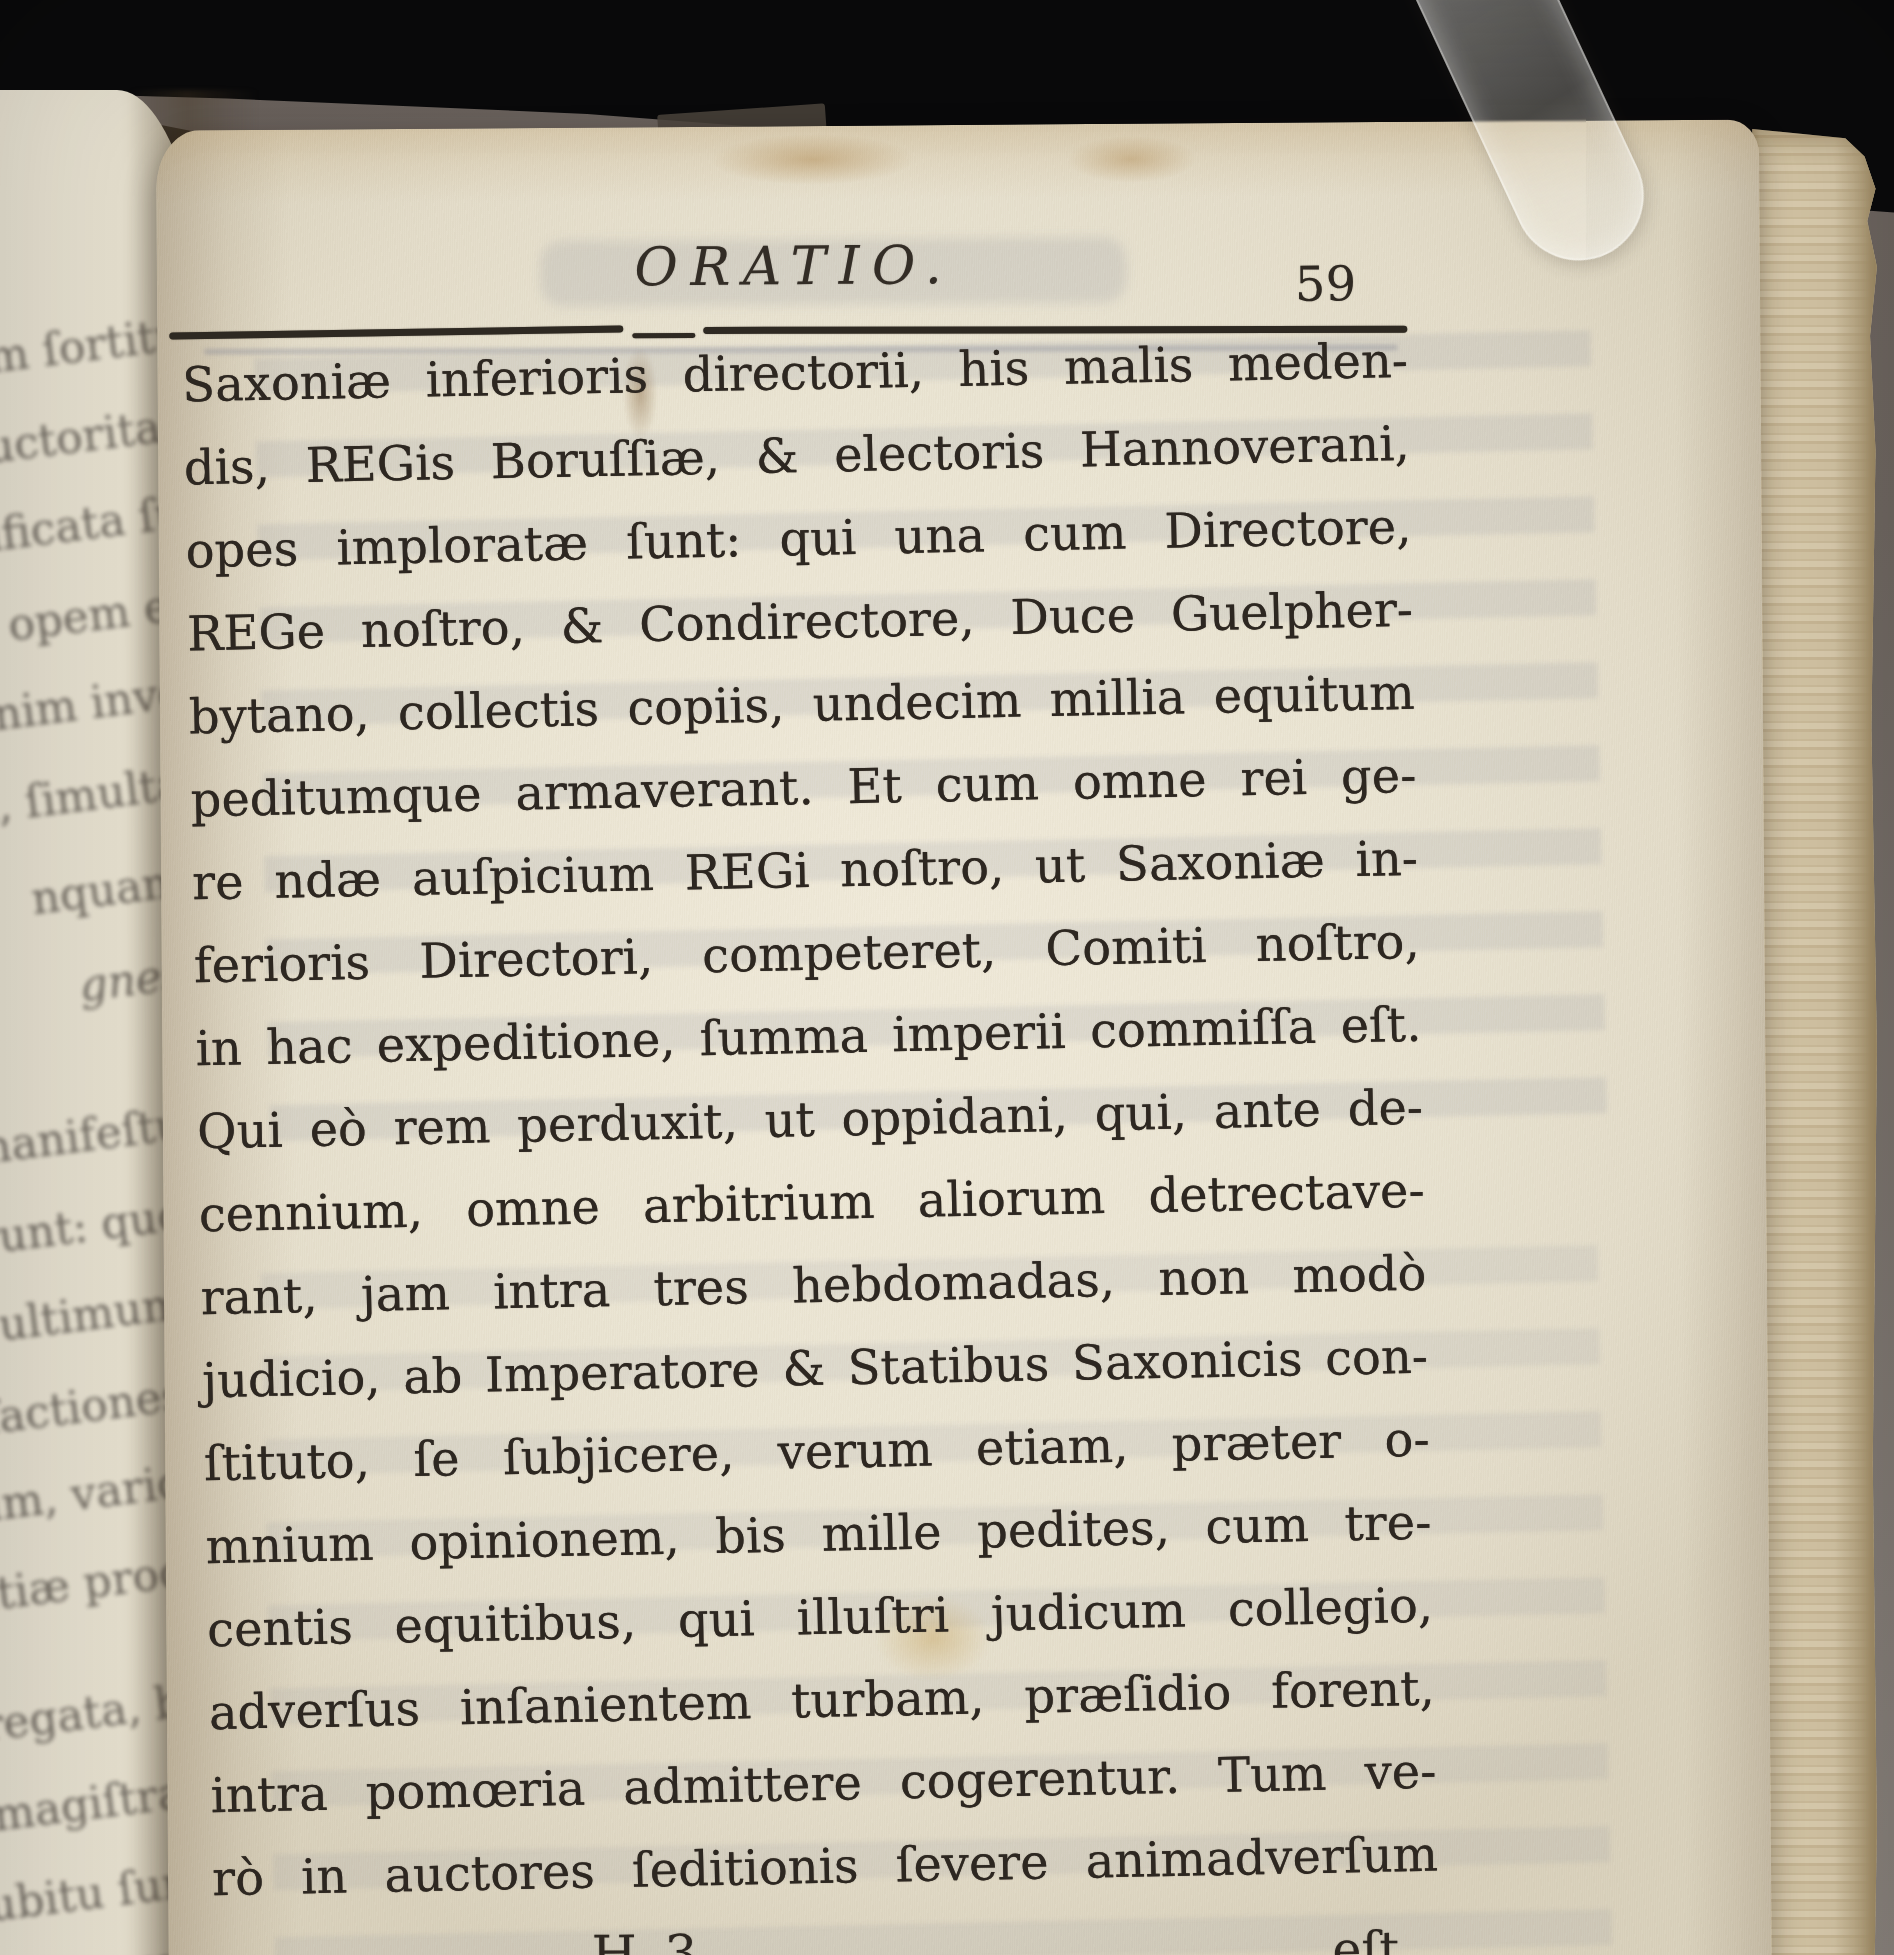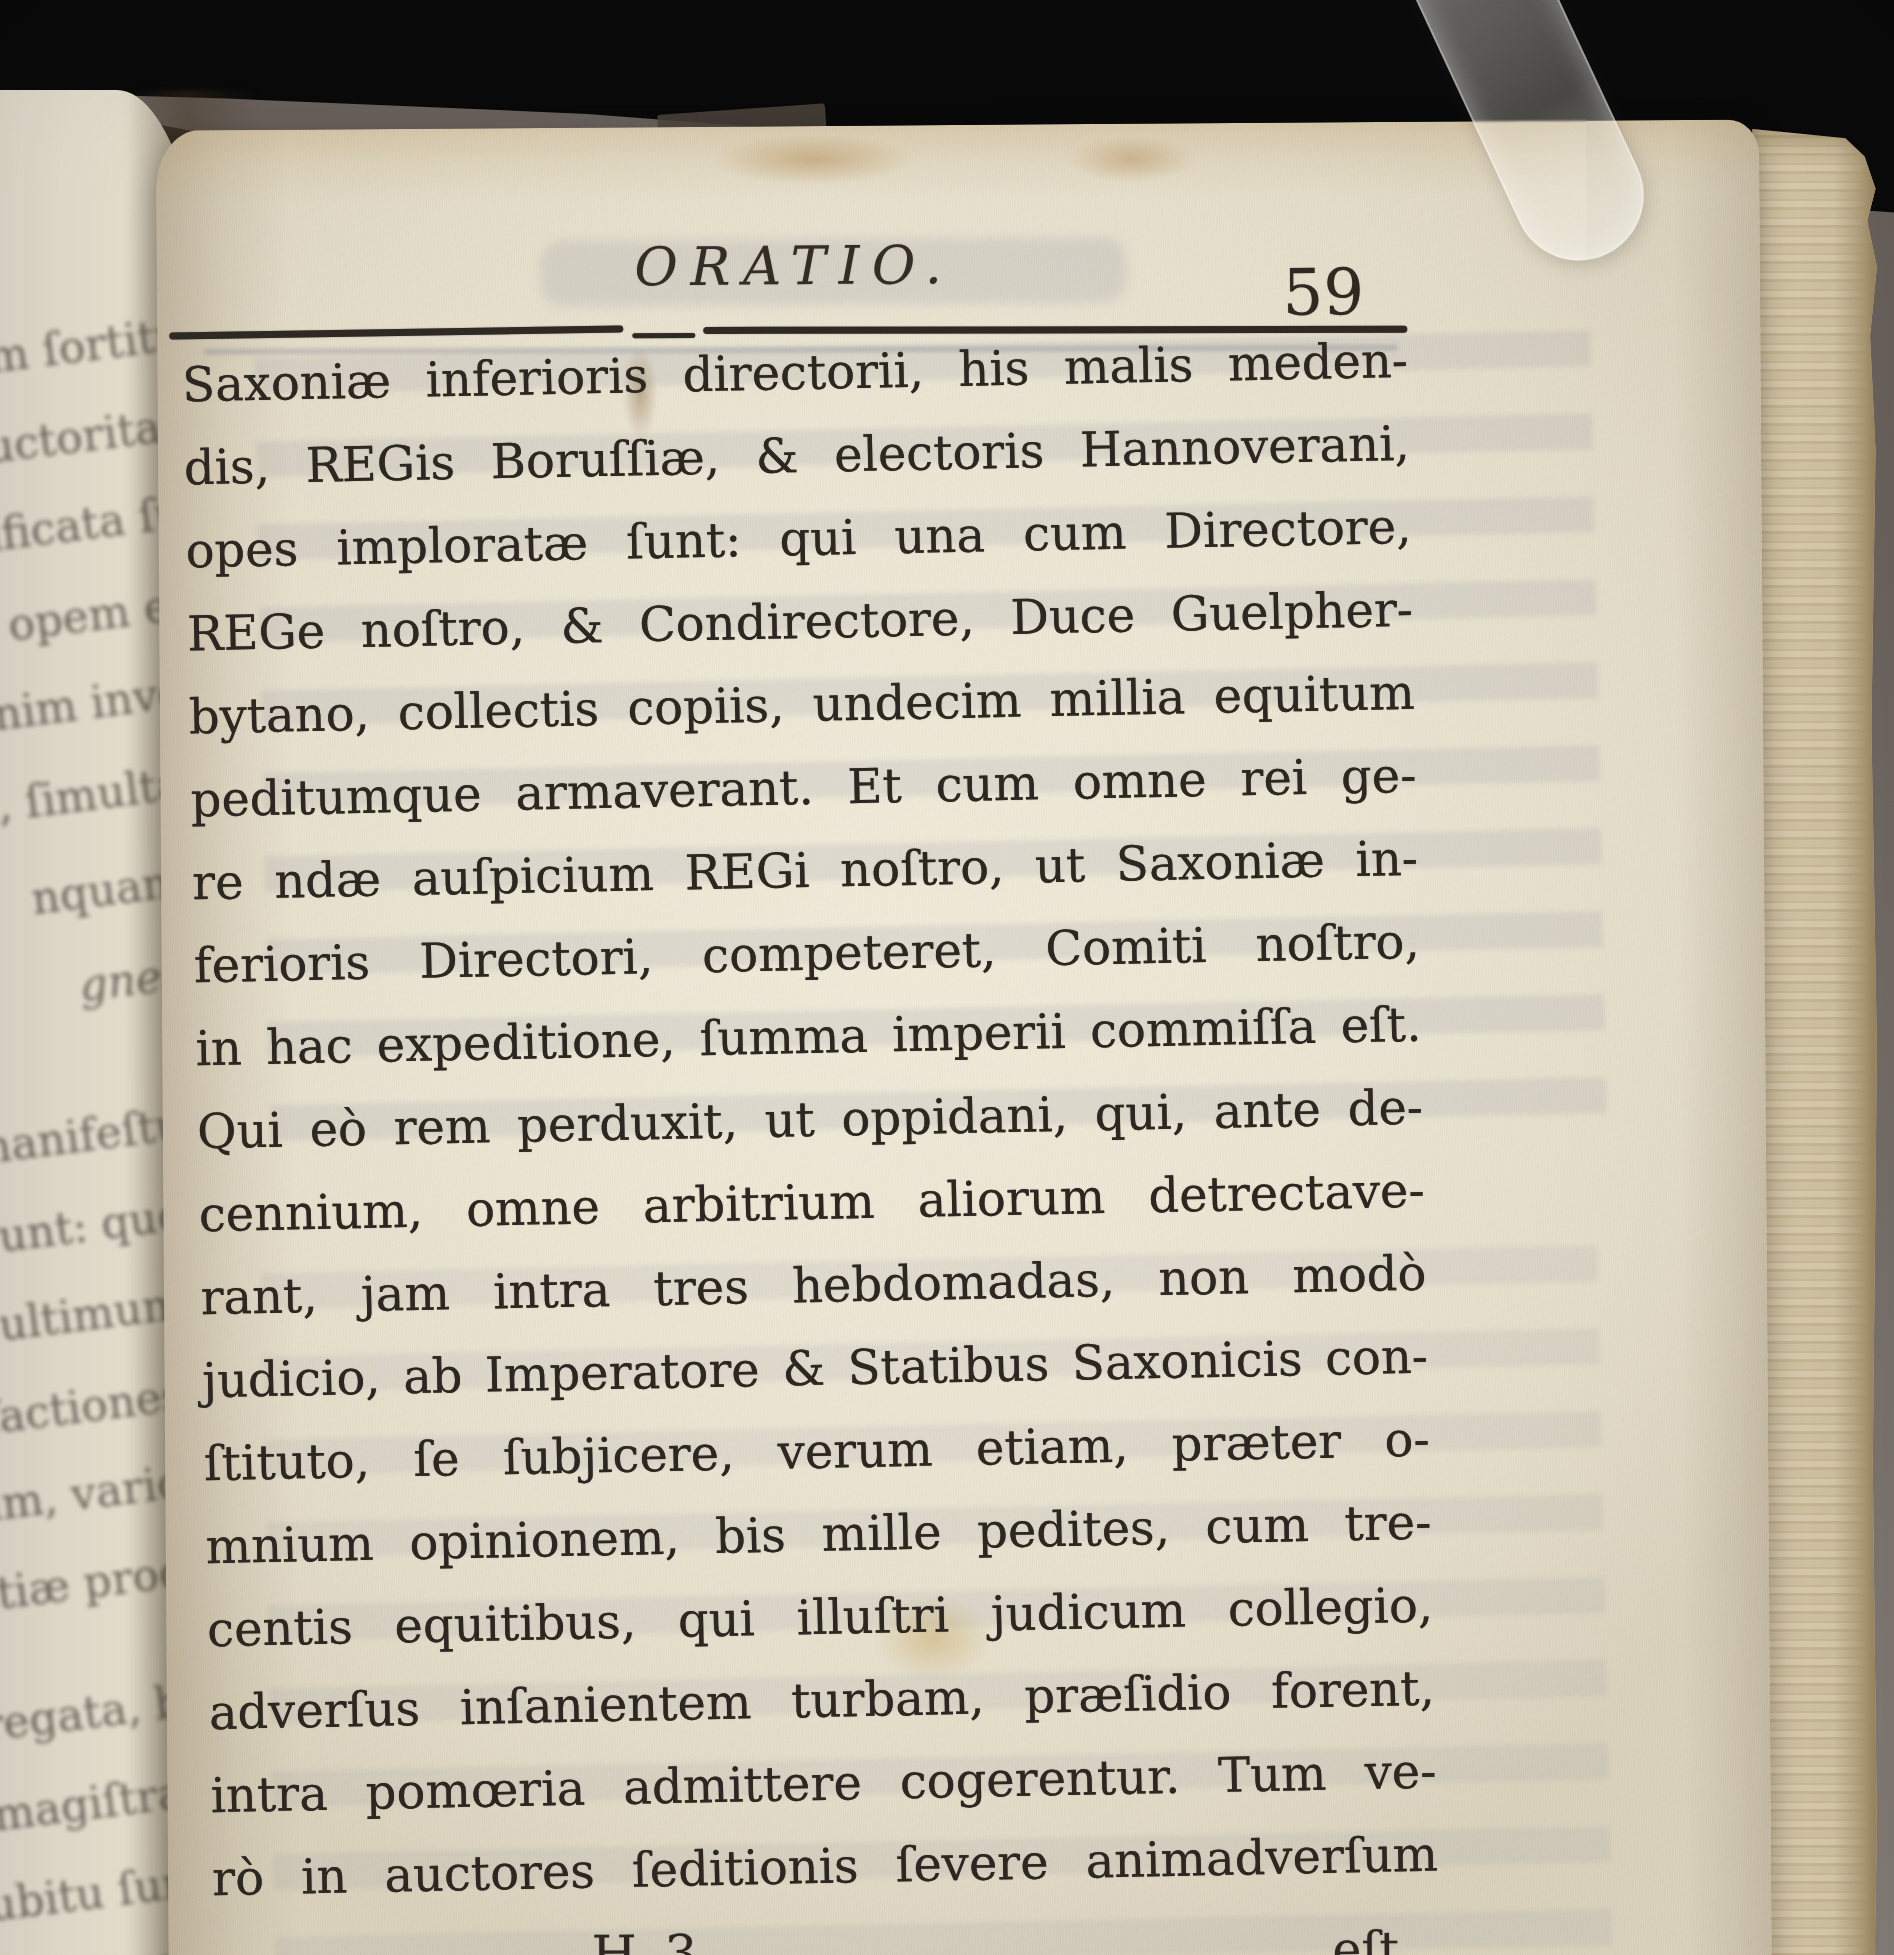--- a/index.html
+++ b/index.html
@@ -96,22 +96,22 @@
   #stain-mid{left:708px;top:1470px;width:117px;height:86px;background:radial-gradient(closest-side,rgba(190,150,70,.38),rgba(0,0,0,0));filter:blur(1.6px);}
   #stain-rule{left:465px;top:219px;width:35px;height:94px;background:radial-gradient(closest-side,rgba(120,85,45,.4),rgba(0,0,0,0));filter:blur(1.2px);}
 
   
   #page-header-title{
     position:absolute;left:23.5px;top:109px;width:1228px;height:66px;
     text-align:center;font-style:italic;font-size:53px;letter-spacing:12.5px;
     color:#332d26;text-shadow:0 0 1.2px rgba(50,42,34,.4);
   }
   #page-number{
-    position:absolute;left:1090px;top:133px;width:117px;text-align:right;
-    font-size:64px;color:#2f2922;text-shadow:0 0 1.2px rgba(50,42,34,.4);
+    position:absolute;left:1138px;top:133px;width:117px;text-align:left;
+    font-size:48px;color:#2f2922;text-shadow:0 0 1.2px rgba(50,42,34,.4);
   }
   .rule-seg{position:absolute;height:6.6px;background:#2e2922;border-radius:3.5px;box-shadow:0 0 1.2px rgba(40,32,24,.6);}
   #rule-left{left:11.7px;top:200px;width:454px;transform:rotate(-.5deg);}
   #rule-dash{left:475px;top:206px;width:63px;height:5.1px;}
   #rule-right{left:546px;top:202px;width:704px;transform:rotate(.3deg);}
   #rule-ghost{
     position:absolute;left:47px;top:221px;width:1193px;height:4.7px;
     background:rgba(110,116,138,.35);filter:blur(2px);transform:rotate(.2deg);
   }
 

